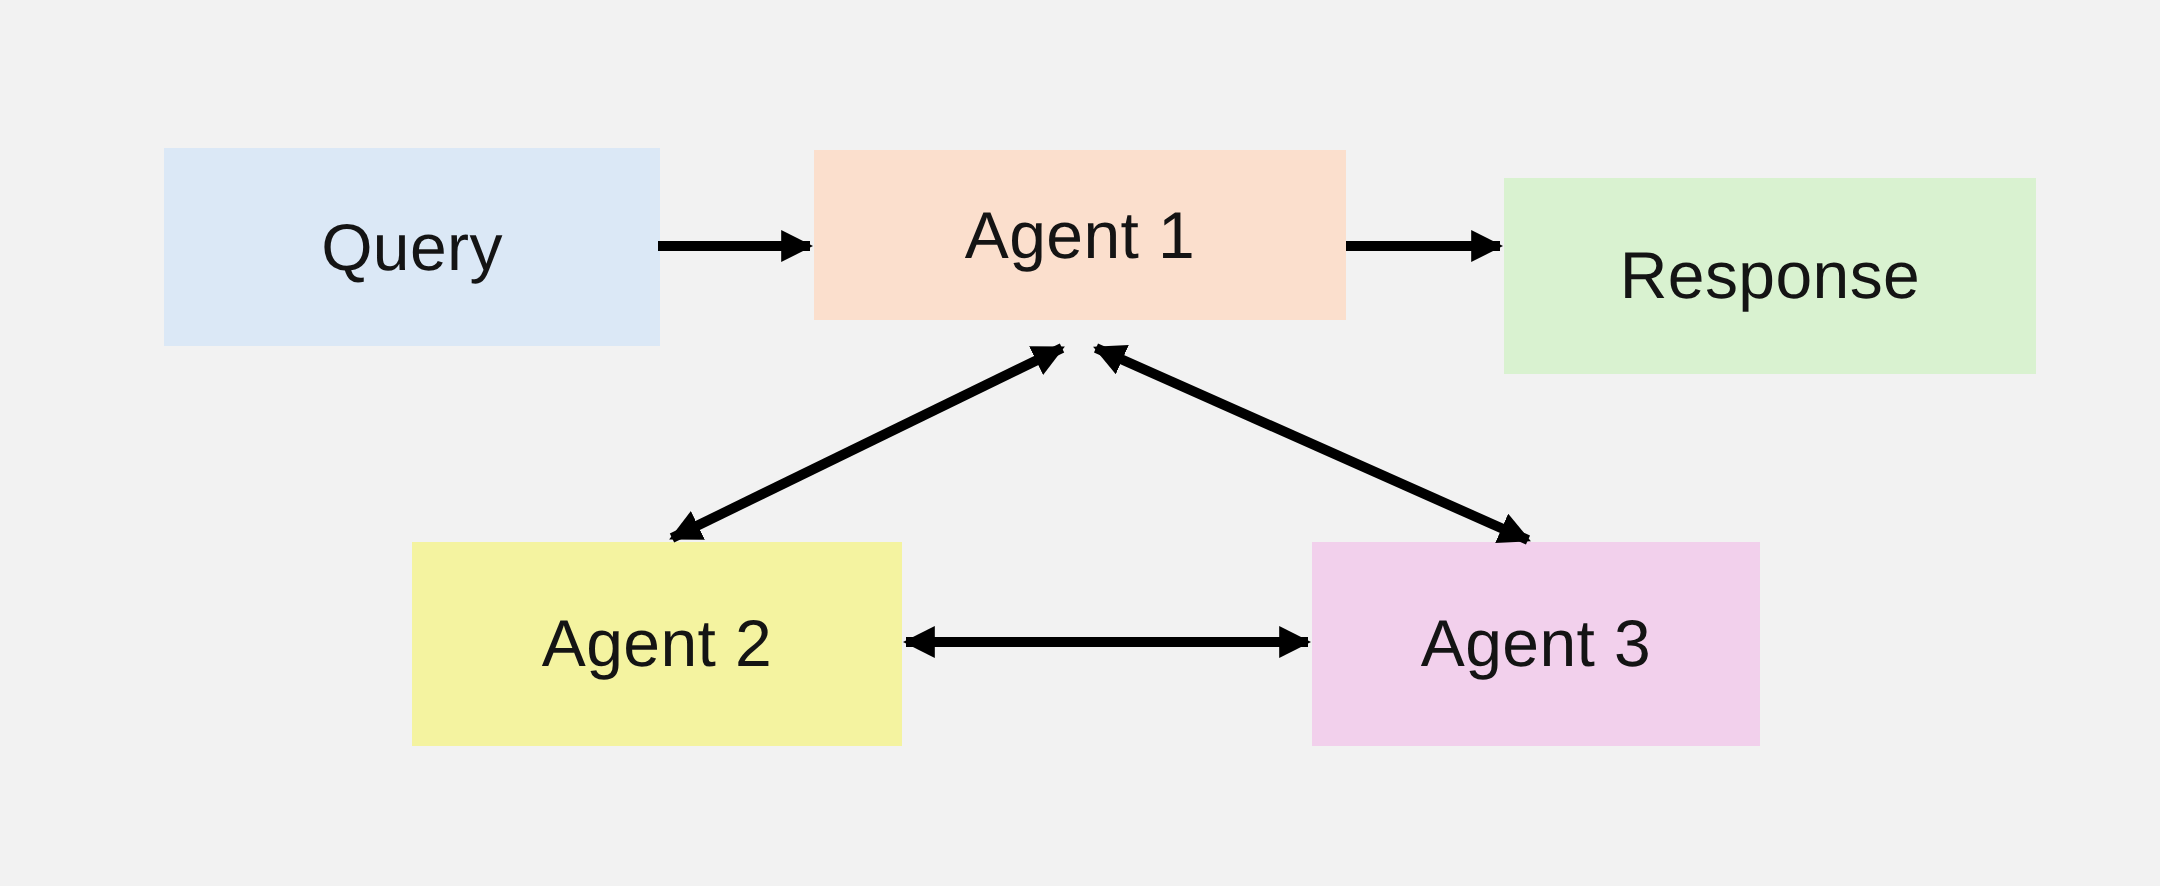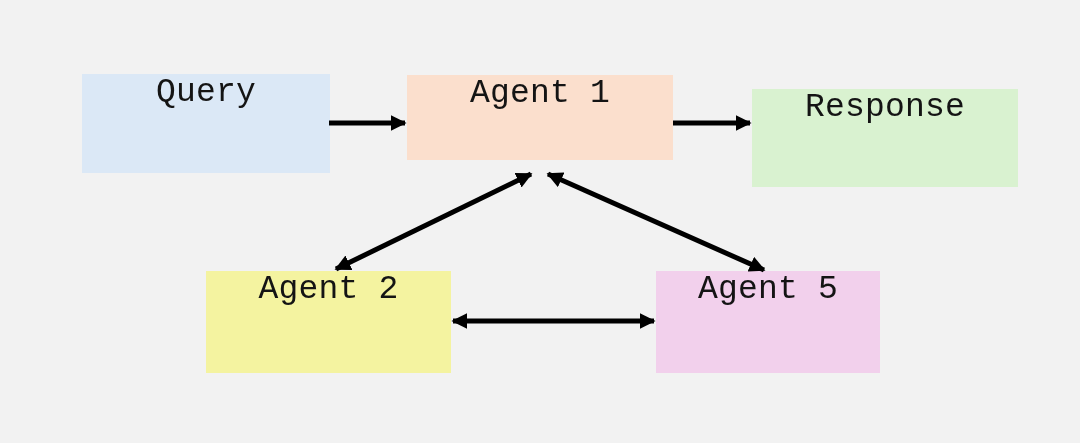--- a/index.html
+++ b/index.html
@@ -9,23 +9,23 @@
   .canvas {
     position: relative;
     width: 1080px;
     height: 443px;
     overflow: hidden;
     font-family: "Liberation Sans", sans-serif;
   }
   .node {
     position: absolute;
     display: flex;
+    align-items: center;
     justify-content: center;
     box-sizing: border-box;
-    font-family: Liberation Mono, monospace;
   }
   .node span {
     font-size: 33px;
     color: #141414;
     letter-spacing: 0.2px;
     white-space: nowrap;
   }
   svg.edges {
     position: absolute;
     left: 0;
@@ -50,21 +50,21 @@
 
   <div class="node" style="left: 752px; top: 75px; width: 266px; height: 98px; background: rgb(217, 242, 208); margin-top: 14px;">
     <span>Response</span>
   </div>
 
   <div class="node" style="left: 206px; top: 271px; width: 245px; height: 102px; background: rgb(244, 243, 160);">
     <span>Agent 2</span>
   </div>
 
   <div class="node" style="left: 656px; top: 271px; width: 224px; height: 102px; background: rgb(242, 208, 236);">
-    <span>Agent 5</span>
+    <span>Agent 3</span>
   </div>
 
   <svg class="edges" xmlns="http://www.w3.org/2000/svg">
     <defs>
       <marker id="arrowhead" viewBox="0 0 10 10" markerWidth="3.2" markerHeight="3.2" refX="9" refY="5" orient="auto-start-reverse" markerUnits="strokeWidth">
         <path d="M0,0 L10,5 L0,10 z" fill="#000000"></path>
       </marker>
     </defs>
     <g id="edge-group">
       <line x1="329" y1="123" x2="405" y2="123" stroke="#000000" stroke-width="5" marker-end="url(#arrowhead)"></line>

